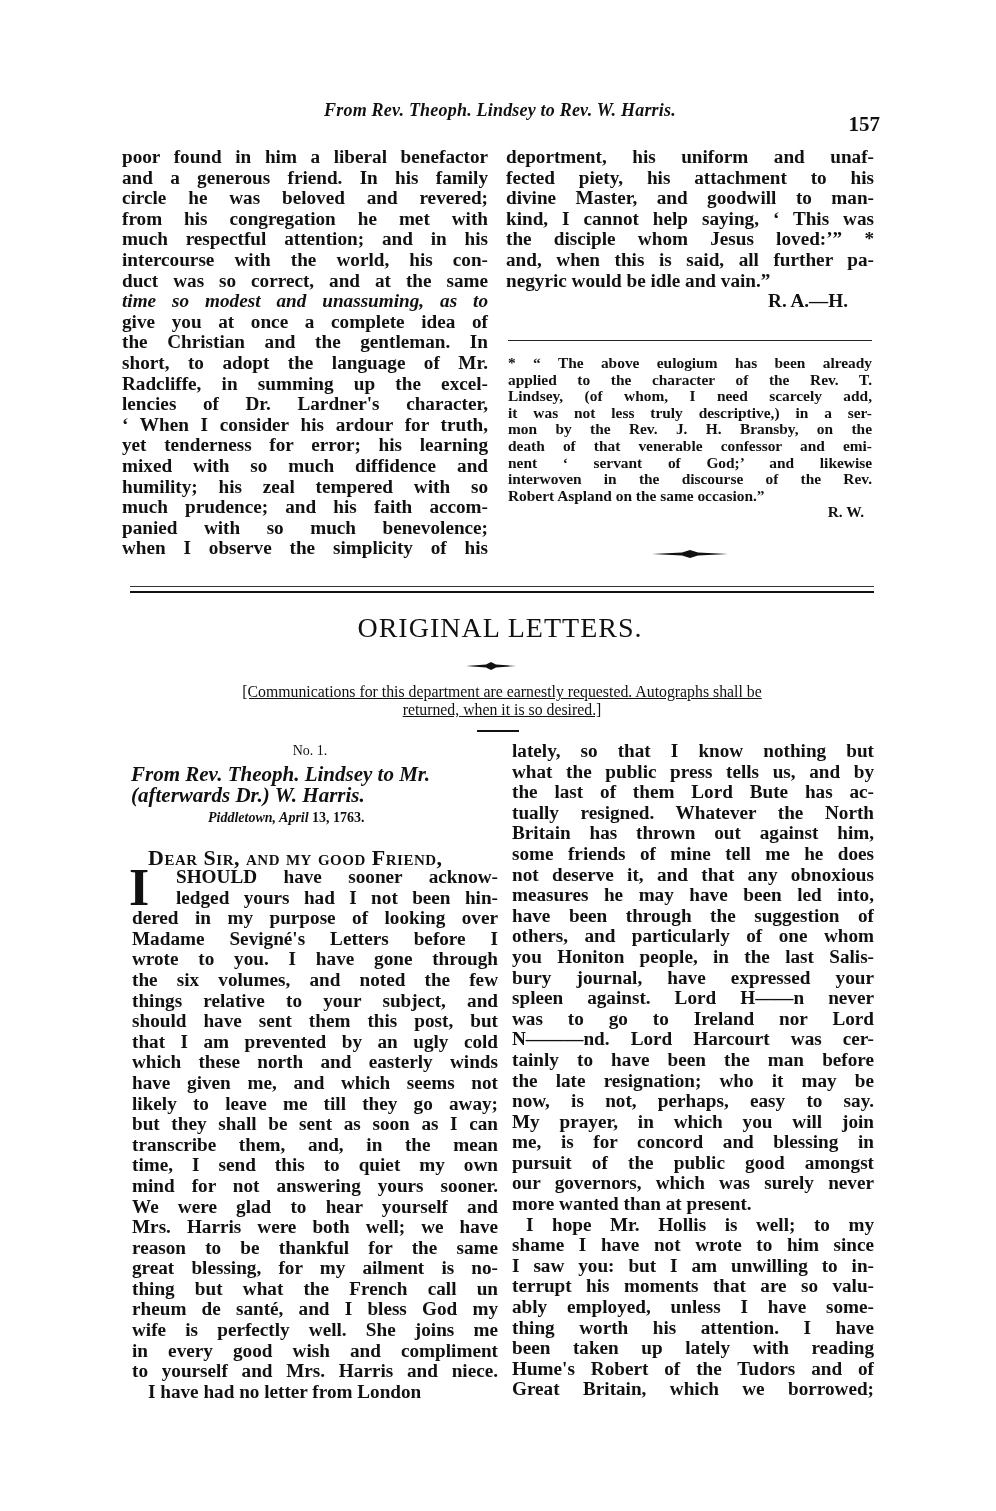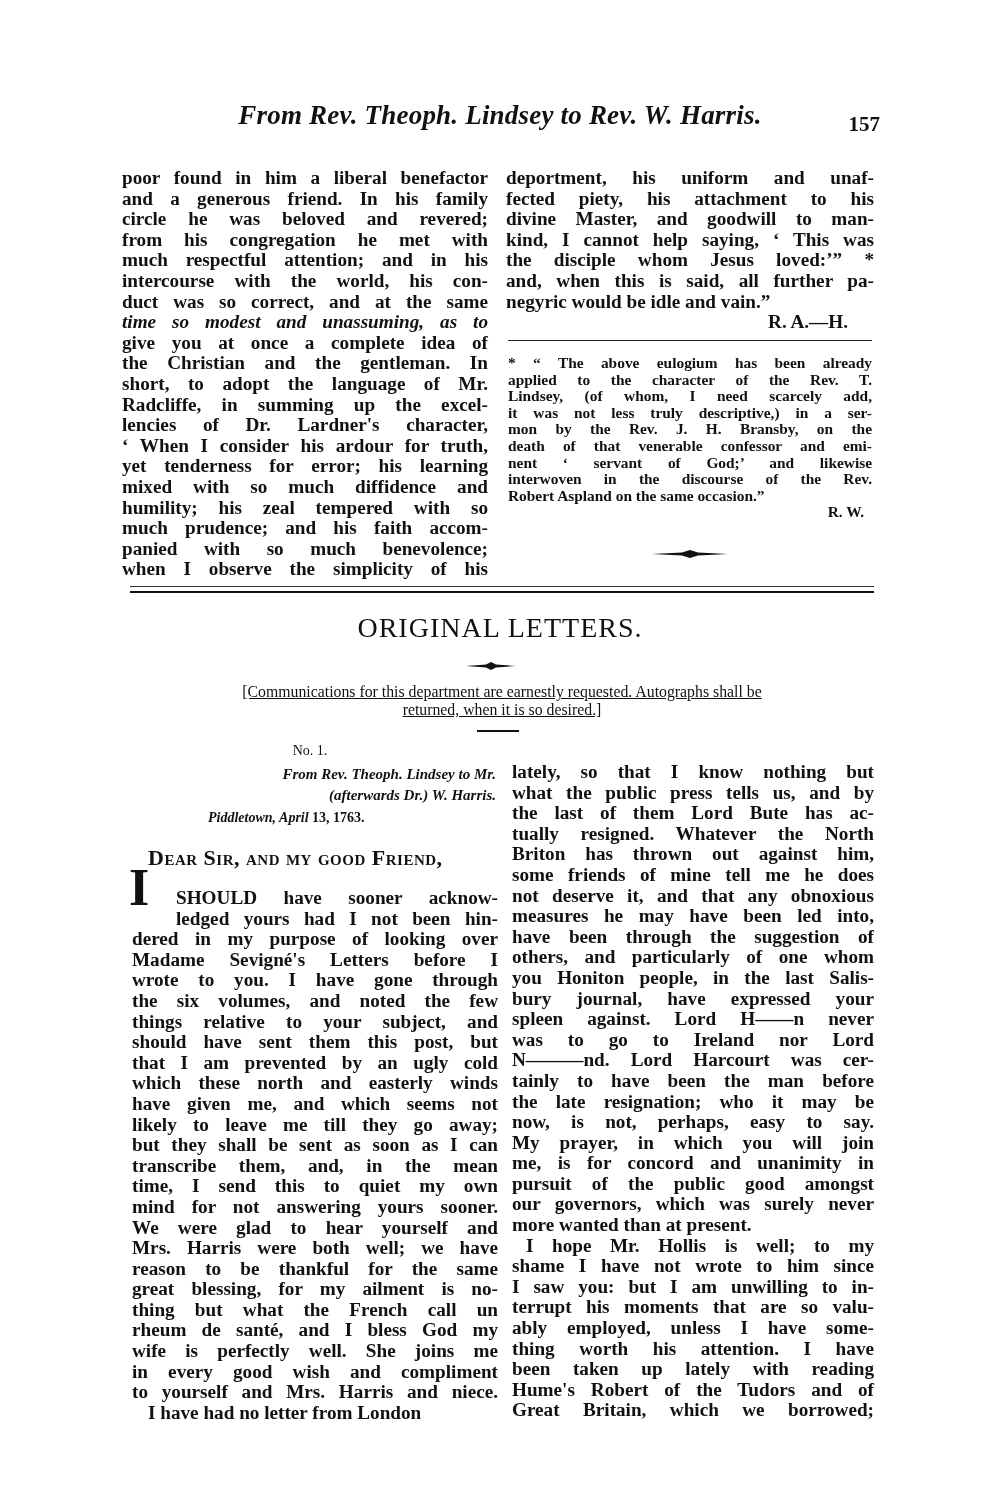--- a/index.html
+++ b/index.html
@@ -1,45 +1,45 @@
 <!DOCTYPE html>
 <html><head>
   <meta charset="utf-8">
   <style>
     html, body { margin: 0; padding: 0; background: #ffffff; }
     body { width: 996px; height: 1511px; position: relative; overflow: hidden;
            font-family: "Liberation Serif", "DejaVu Serif", serif; color: #111; }
     .page { position: absolute; left: 0; top: 0; width: 996px; height: 1511px; }
     .running-head { position: absolute; top: 100px; left: 120px; width: 760px; height: 30px; }
     .running-title { position: absolute; left: 0; right: 0; text-align: center;
-                     font-style: italic; font-weight: bold; font-size: 27px; letter-spacing: 0.2px; }
+                     font-style: italic; font-weight: bold; font-size: 18px; letter-spacing: 0.2px; }
     .page-number { position: absolute; right: 0; top: 12px; font-size: 21px; font-weight: bold; }
-    .col { position: absolute; font-size: 19.2px; line-height: 20.6px; text-align: justify; font-weight: bold; margin-top: 21px; }
+    .col { position: absolute; font-size: 19.2px; line-height: 20.6px; text-align: justify; font-weight: bold; }
     .col-left-top { left: 122px; top: 147px; width: 366px; }
     .col-right-top { left: 506px; top: 147px; width: 368px; }
     .line { display: block; text-align: justify; text-align-last: justify; white-space: nowrap; }
     .line.last { text-align-last: left; }
     .sig { text-align: right; padding-right: 26px; }
     .fn-rule { position: absolute; left: 508px; top: 340px; width: 364px; border-top: 1.5px solid #222; }
     .footnote { position: absolute; left: 508px; top: 355px; width: 364px; font-size: 15.4px;
                 line-height: 16.6px; font-weight: bold; }
     .footnote .sig { padding-right: 8px; }
     .ornament { position: absolute; height: 8px; }
     .ornament svg { display: block; }
     .double-rule { position: absolute; left: 130px; top: 586px; width: 744px; }
     .double-rule .r1 { border-top: 1.4px solid #333; }
     .double-rule .r2 { border-top: 2.4px solid #111; margin-top: 4px; }
     .section-title { position: absolute; left: 120px; width: 760px; top: 612px; text-align: center;
                      font-size: 28px; letter-spacing: 1px; font-weight: normal; }
     .section-note { position: absolute; left: 124px; width: 756px; top: 683px; font-size: 15.8px;
                     line-height: 18px; text-align: center; font-family: "Liberation Serif", serif; text-decoration: underline; }
     .short-rule { position: absolute; left: 477px; top: 730px; width: 42px; border-top: 2.5px solid #111; }
     .letter-no { position: absolute; left: 120px; width: 380px; top: 743px; text-align: center; font-size: 14px; font-family: Liberation Serif, serif; }
-    .letter-heading { position: absolute; left: 124px; width: 372px; top: 764px; text-align: right;
-                      font-size: 15px; line-height: 20.6px; font-style: italic; font-weight: bold; }
+    .letter-heading { position: absolute; left: 131px; width: 372px; top: 764px; text-align: left;
+                      font-size: 21px; line-height: 20.6px; font-style: italic; font-weight: bold; }
     .dateline { position: absolute; left: 208px; top: 810px; font-size: 14px; font-style: italic; font-weight: bold; }
     .dateline .num { font-style: normal; }
     .salutation { position: absolute; left: 148px; top: 845px; font-size: 22px; font-weight: bold;
                   font-variant: small-caps; letter-spacing: 0.5px; }
     .col-left-bottom { left: 132px; top: 867px; width: 366px; }
     .col-right-bottom { left: 512px; top: 741px; width: 362px; }
     .dropcap { position: absolute; left: 129px; top: 866px; font-size: 52px; line-height: 44px; font-weight: bold; }
     .indent1 { padding-left: 44px; }
     .em { font-style: italic; }
   </style>
@@ -165,36 +165,36 @@
     <span class="line">in every good wish and compliment</span>
     <span class="line">to yourself and Mrs. Harris and niece.</span>
     <span class="line last" style="padding-left:16px;">I have had no letter from London</span>
   </div>
 
   <div class="col col-right-bottom">
     <span class="line">lately, so that I know nothing but</span>
     <span class="line">what the public press tells us, and by</span>
     <span class="line">the last of them Lord Bute has ac-</span>
     <span class="line">tually resigned.  Whatever the North</span>
-    <span class="line">Briton has thrown out against him,</span>
+    <span class="line">Britain has thrown out against him,</span>
     <span class="line">some friends of mine tell me he does</span>
     <span class="line">not deserve it, and that any obnoxious</span>
     <span class="line">measures he may have been led into,</span>
     <span class="line">have been through the suggestion of</span>
     <span class="line">others, and particularly of one whom</span>
     <span class="line">you Honiton people, in the last Salis-</span>
     <span class="line">bury journal, have expressed your</span>
     <span class="line">spleen against.  Lord H——n never</span>
     <span class="line">was to go to Ireland nor Lord</span>
     <span class="line">N———nd.  Lord Harcourt was cer-</span>
     <span class="line">tainly to have been the man before</span>
     <span class="line">the late resignation; who it may be</span>
     <span class="line">now, is not, perhaps, easy to say.</span>
     <span class="line">My prayer, in which you will join</span>
-    <span class="line">me, is for concord and unanimity in</span>
+    <span class="line">me, is for concord and blessing in</span>
     <span class="line">pursuit of the public good amongst</span>
     <span class="line">our governors, which was surely never</span>
     <span class="line last">more wanted than at present.</span>
     <span class="line" style="padding-left:14px;">I hope Mr. Hollis is well; to my</span>
     <span class="line">shame I have not wrote to him since</span>
     <span class="line">I saw you: but I am unwilling to in-</span>
     <span class="line">terrupt his moments that are so valu-</span>
     <span class="line">ably employed, unless I have some-</span>
     <span class="line">thing worth his attention.  I have</span>
     <span class="line">been taken up lately with reading</span>

